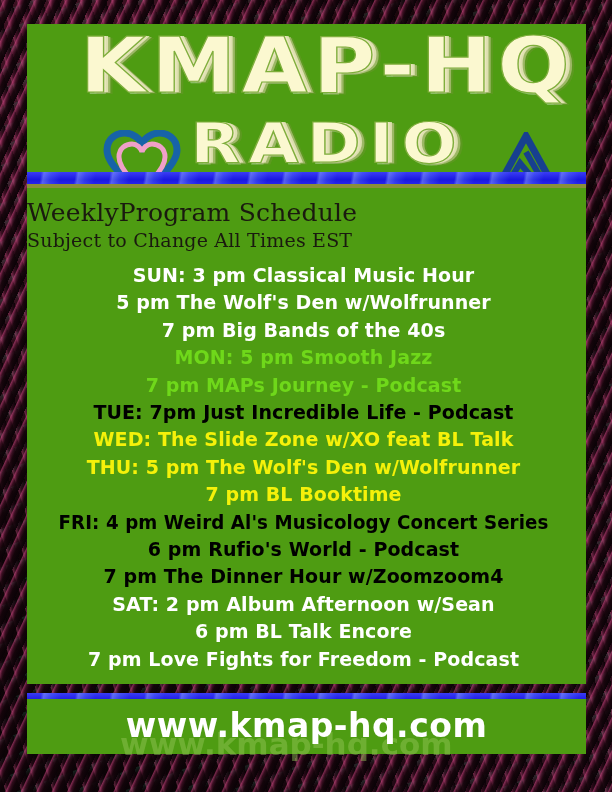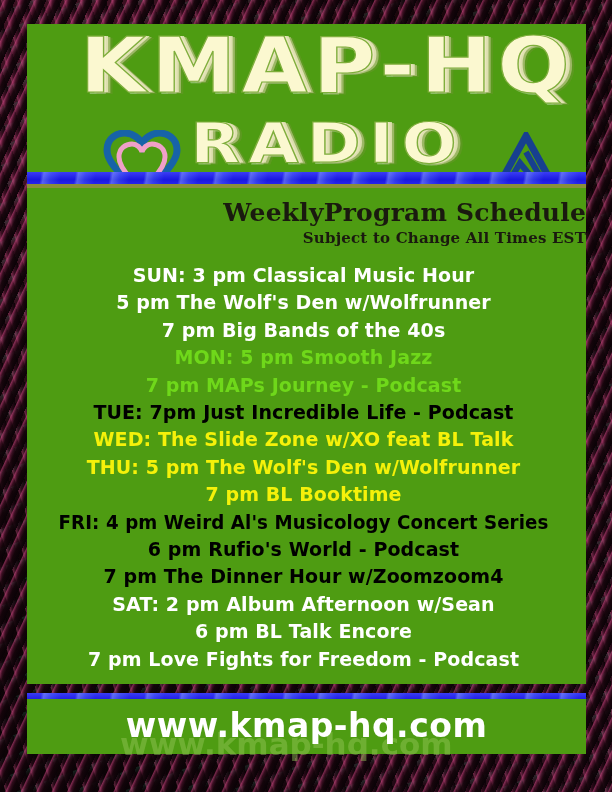--- a/index.html
+++ b/index.html
@@ -149,34 +149,34 @@
     left: 463px; top: 108px;
     width: 72px; height: 66px;
   }
 
   
   .sched-title,
   .sched-subtitle {
     position: absolute;
     left: 27px;
     width: 559px;
-    text-align: right;
+    text-align: left;
     color: #1a1a0f;
     font-family: "DejaVu Serif", serif;
-    font-weight: 700;
+    font-weight: 400;
     white-space: nowrap;
   }
   .sched-title {
     top: 198px;
     font-size: 25px;
     letter-spacing: 0.2px;
   }
   .sched-subtitle {
     top: 229px;
-    font-size: 15px;
+    font-size: 19px;
     letter-spacing: 0.2px;
   }
 
   
   .sched-list {
     position: absolute;
     left: 24px;
     top: 262px;
     width: 559px;
   }

